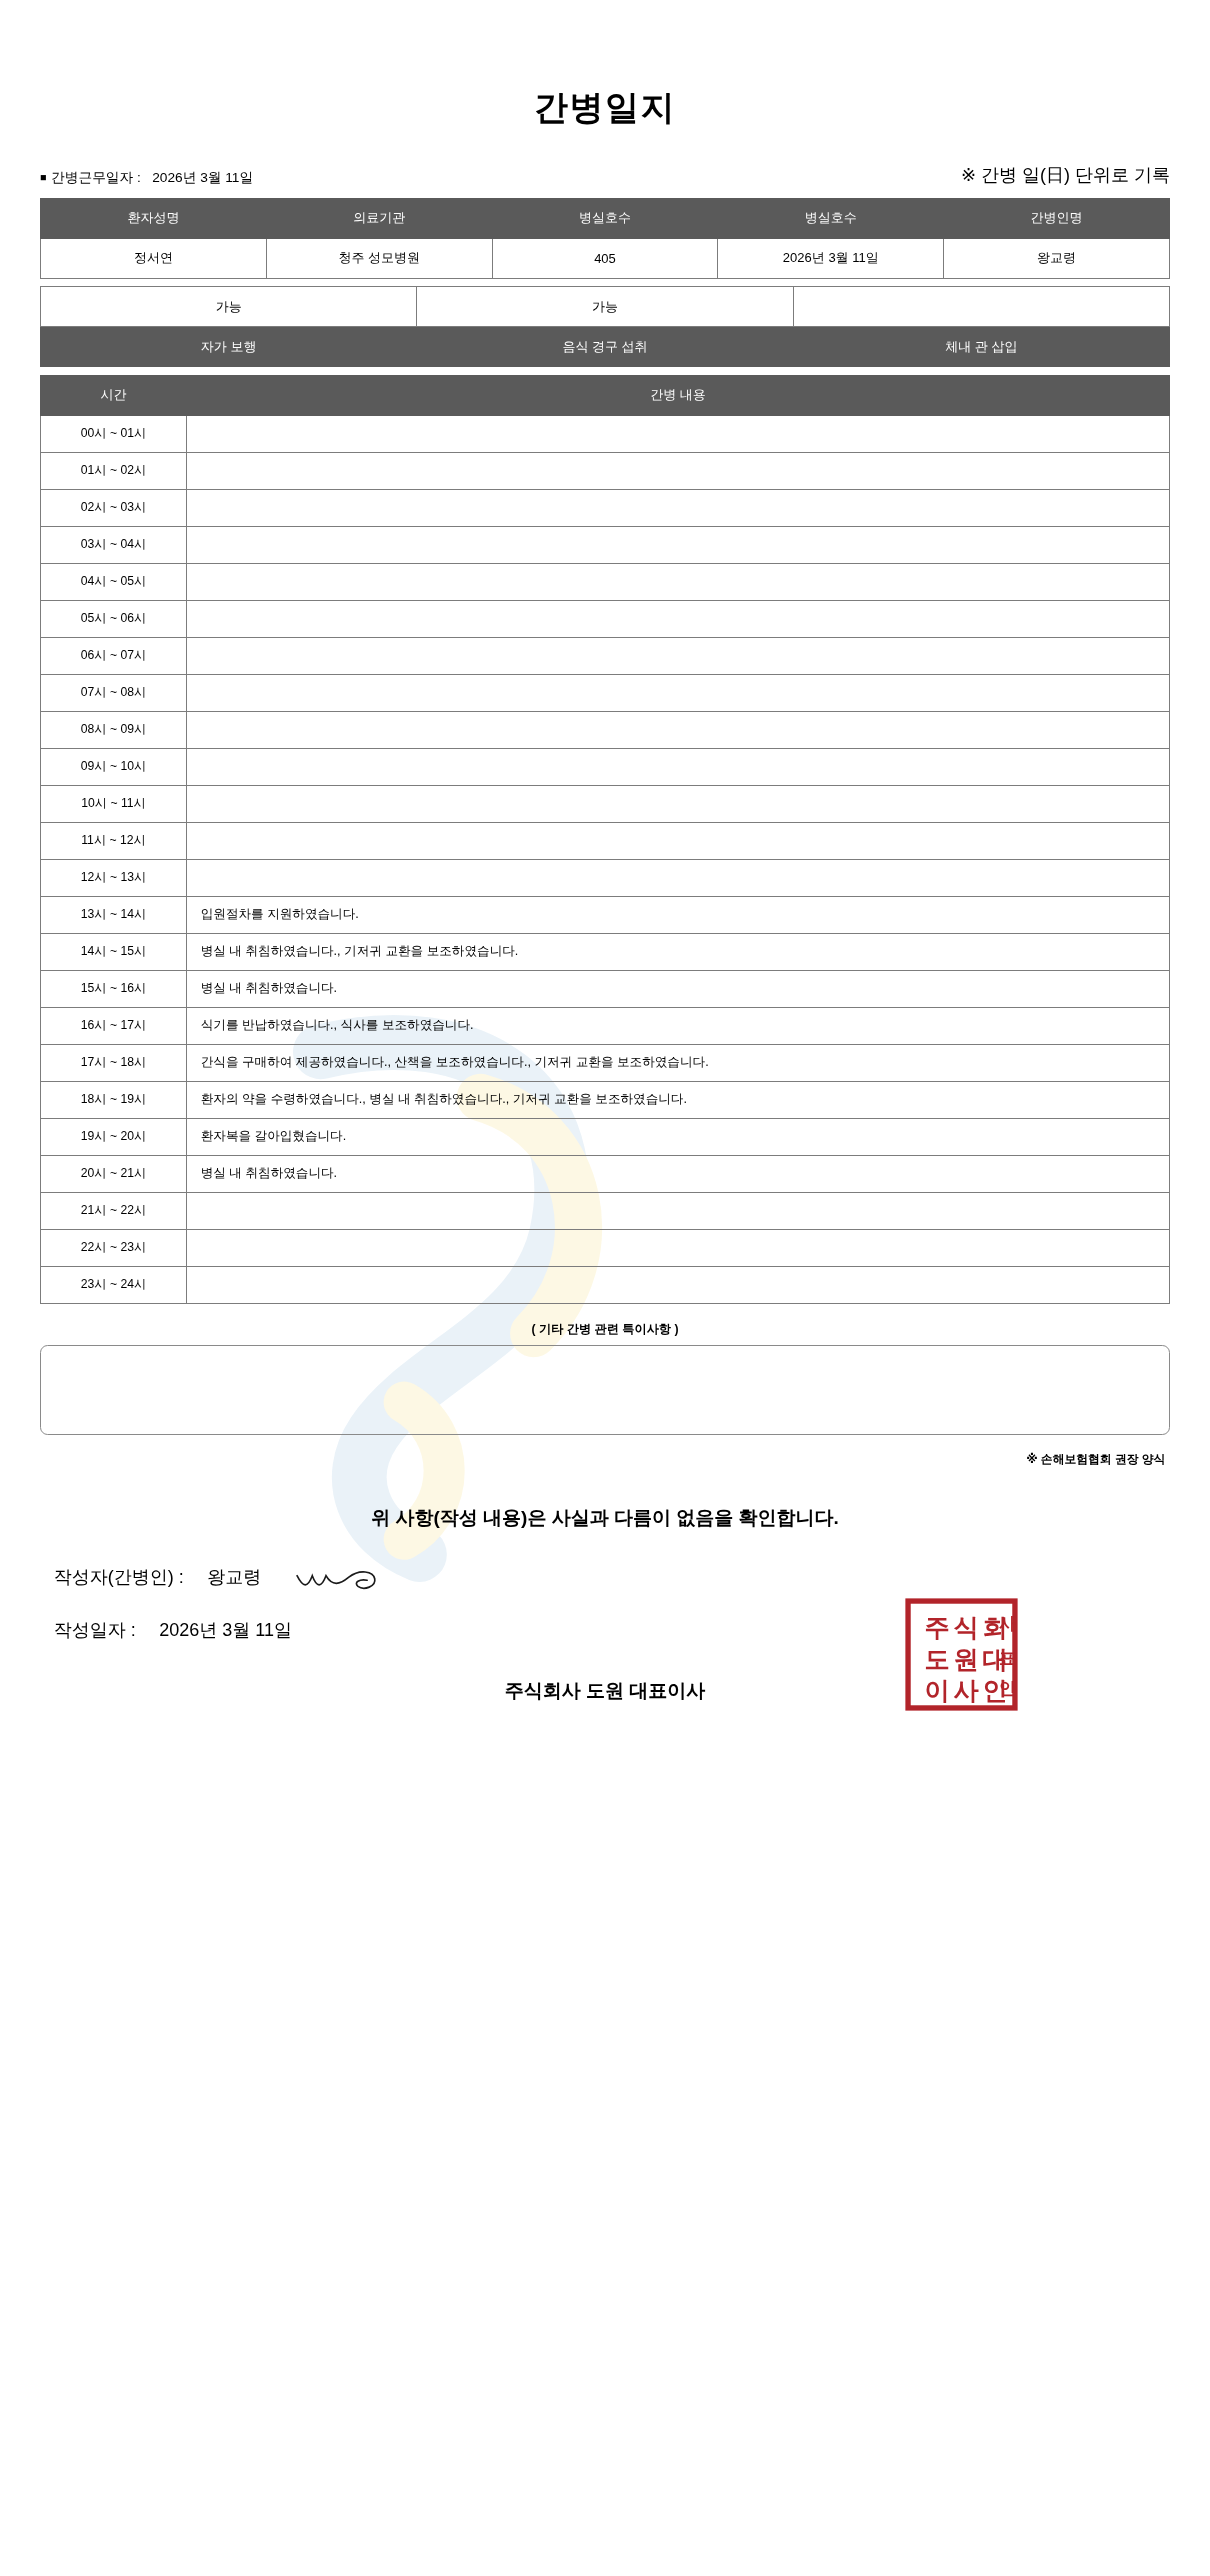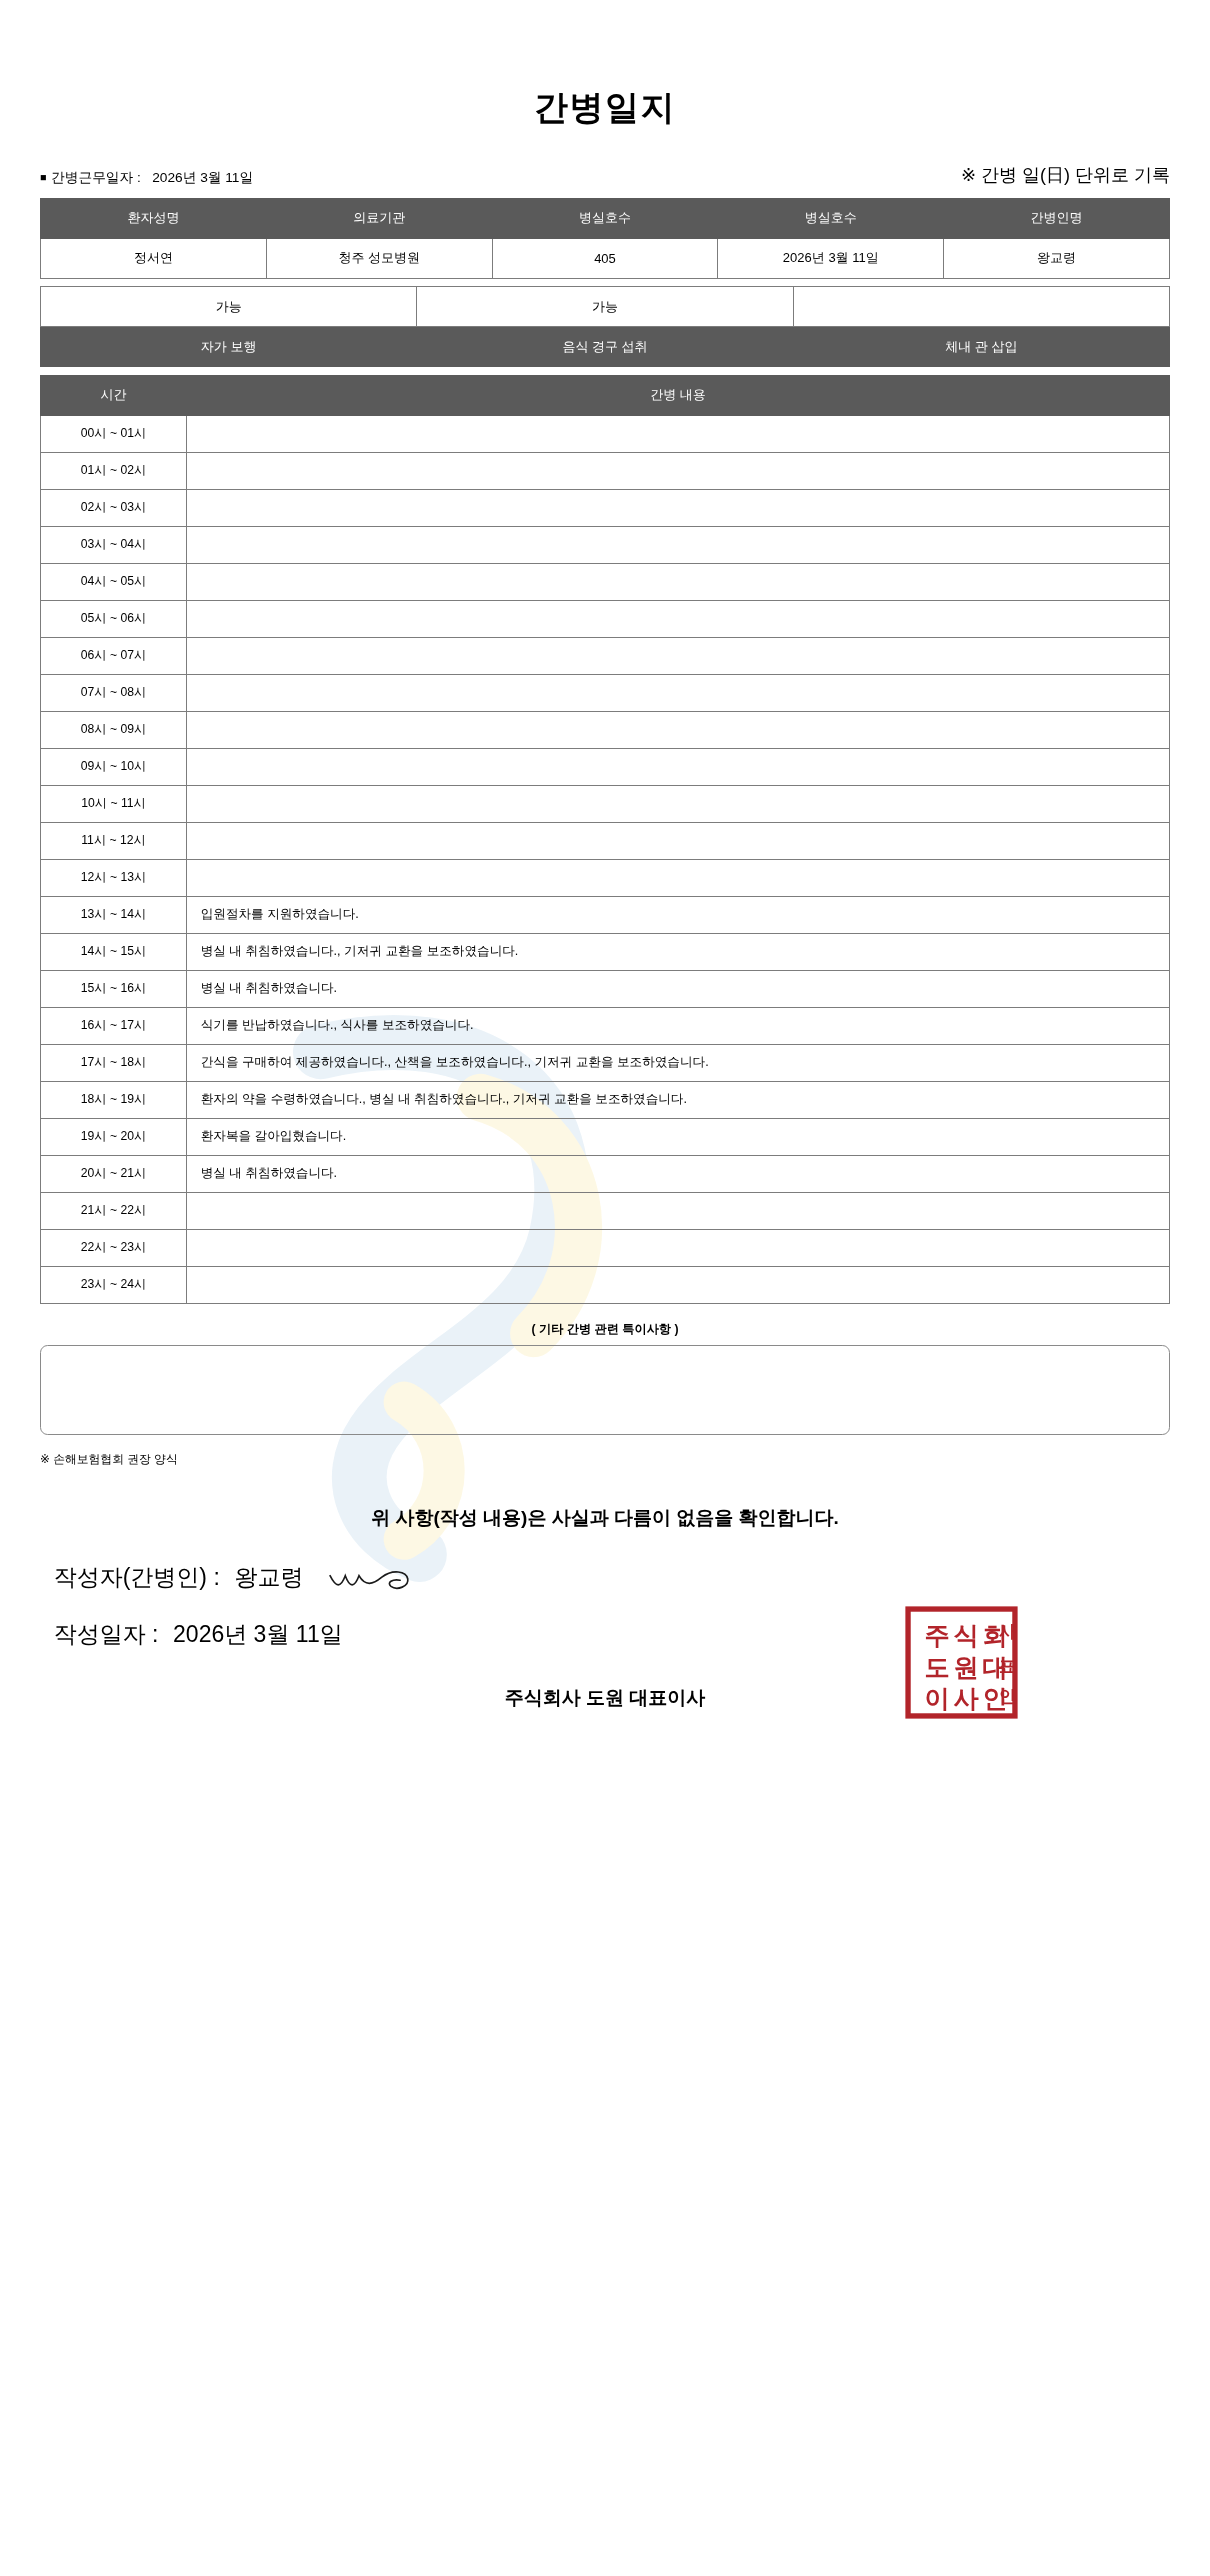--- a/index.html
+++ b/index.html
@@ -102,37 +102,38 @@
     font-weight: bold;
     padding: 17px 0 7.6px 0;
   }
   .special-box {
     border: 0.8px solid #8a8a8a;
     border-radius: 7.6px;
     height: 90px;
     width: 100%;
   }
   .assoc-note {
-    text-align: left;
+    text-align: right;
     font-size: 11.8px;
     padding: 17px 4.6px 0 0;
+    font-weight: bold;
   }
 
   .confirm {
     text-align: center;
     font-size: 19px;
     font-weight: bold;
     padding: 37px 0 30.5px 0;
   }
   .sign-line {
-    font-size: 23px;
+    font-size: 18px;
     padding: 0 0 26px 13.7px;
     display: flex;
     align-items: center;
-    gap: 7px;
+    gap: 16px;
   }
   .sign-value { margin-left: 7.6px; }
   .signature-mark {
     display: inline-block;
     width: 99px;
     height: 30.5px;
     margin-left: 17px;
     position: relative;
     top: 3px;
   }

